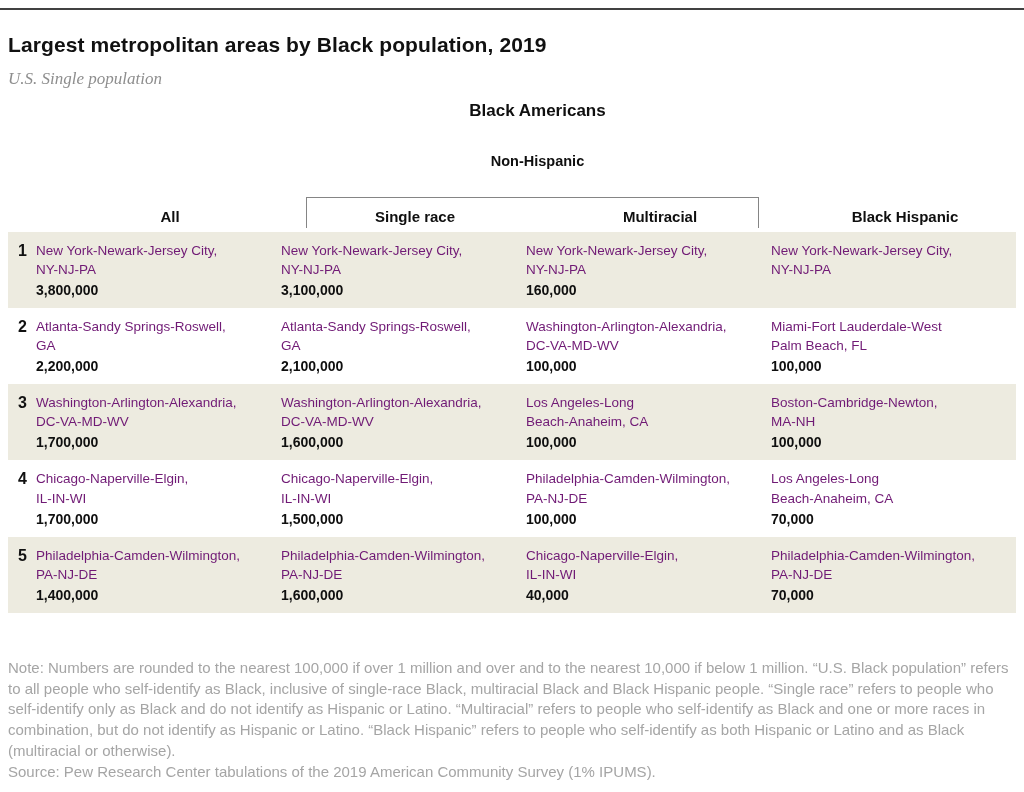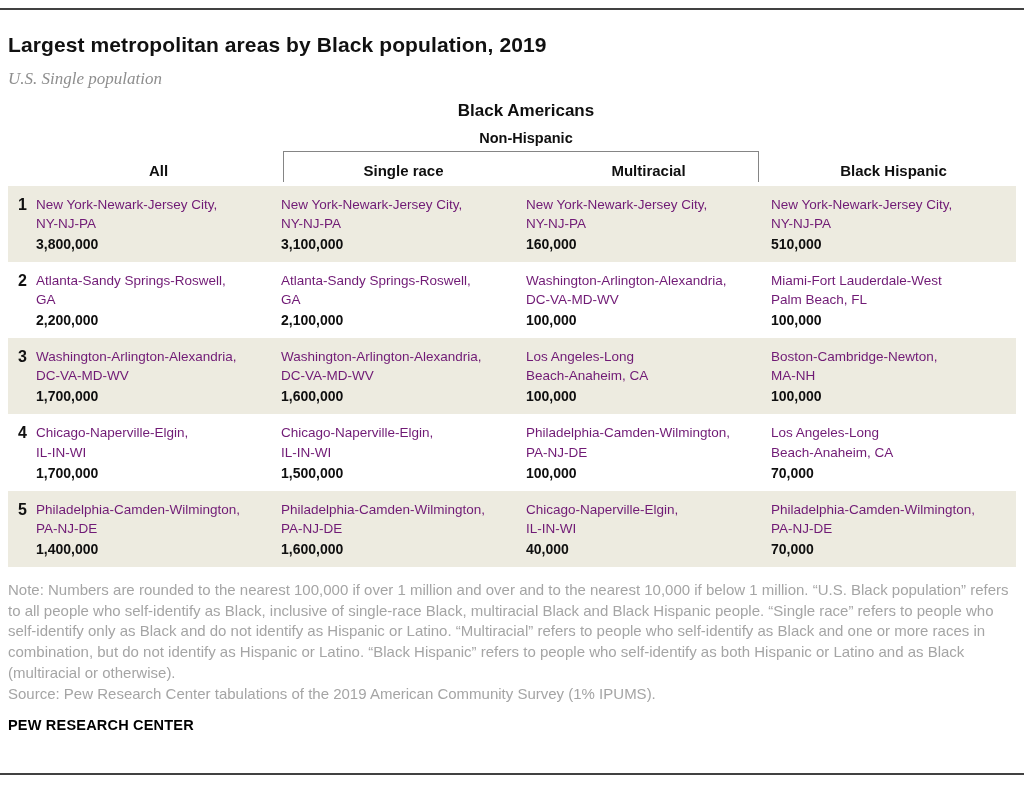--- a/index.html
+++ b/index.html
@@ -27,20 +27,21 @@
     font-style: italic;
     font-size: 17px;
     color: #8e8e8e;
   }
 
   
   .thead {
     display: grid;
     grid-template-columns: 28px 1fr 1fr 1fr 1fr;
     grid-template-rows: auto auto 40px;
+    gap: 23px;
   }
   .group-label {
     grid-row: 1; grid-column: 3 / 5;
     text-align: center;
     font-weight: bold;
     font-size: 17px;
     padding-top: 12px;
     color: #0f0f0f;
   }
   .subgroup-label {
@@ -94,21 +95,21 @@
     white-space: pre-line;
     color: #701a75;
   }
   .value {
     font-weight: bold;
     font-size: 14px;
     margin-top: 3px;
     color: #0f0f0f;
   }
 
-  .notes { padding-top: 13px; }
+  .notes { padding-top: 13px; margin-top: 32px; }
   .note-text, .source-text {
     font-size: 15px;
     line-height: 1.38;
     color: #a5a5a5;
   }
   .brand {
     margin-top: 13px;
     font-weight: bold;
     font-size: 14.5px;
     letter-spacing: 0.2px;
@@ -150,21 +151,20 @@
         <div class="value">3,100,000</div>
       </div>
       <div class="cell">
         <div class="metro">New York-Newark-Jersey City,
 NY-NJ-PA</div>
         <div class="value">160,000</div>
       </div>
       <div class="cell">
         <div class="metro">New York-Newark-Jersey City,
 NY-NJ-PA</div>
-        <div class="value">510,000</div>
       </div>
     </div>
 
     <div class="trow">
       <div class="rank">2</div>
       <div class="cell">
         <div class="metro">Atlanta-Sandy Springs-Roswell,
 GA</div>
         <div class="value">2,200,000</div>
       </div>

